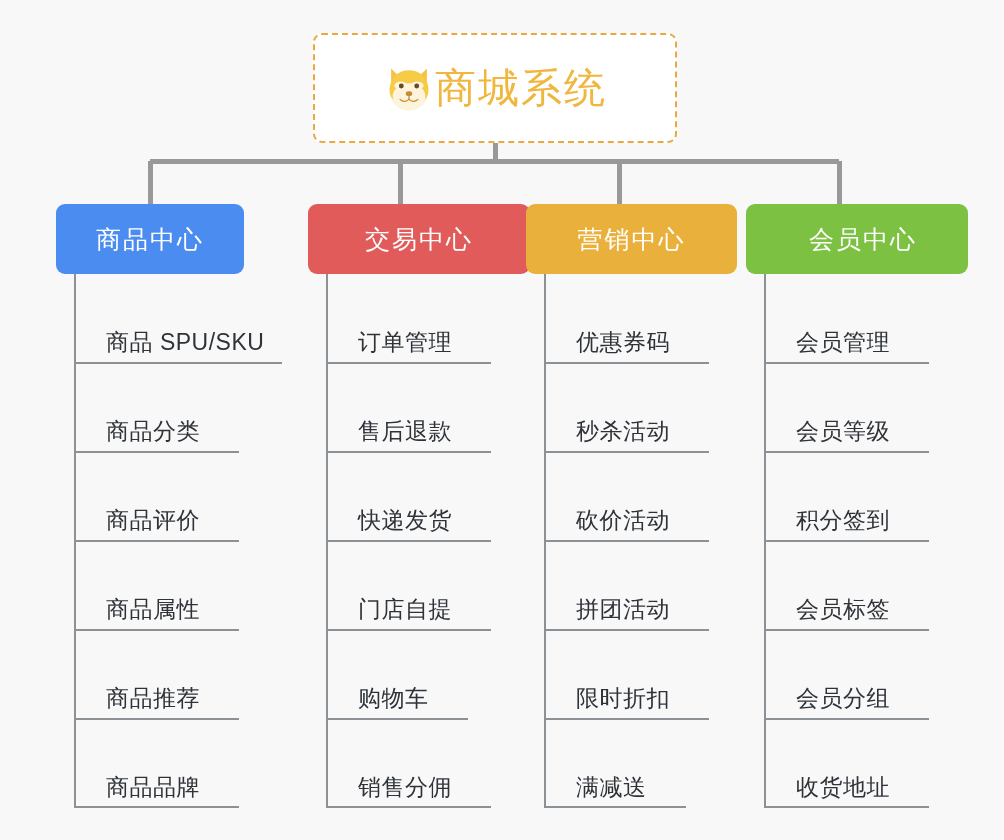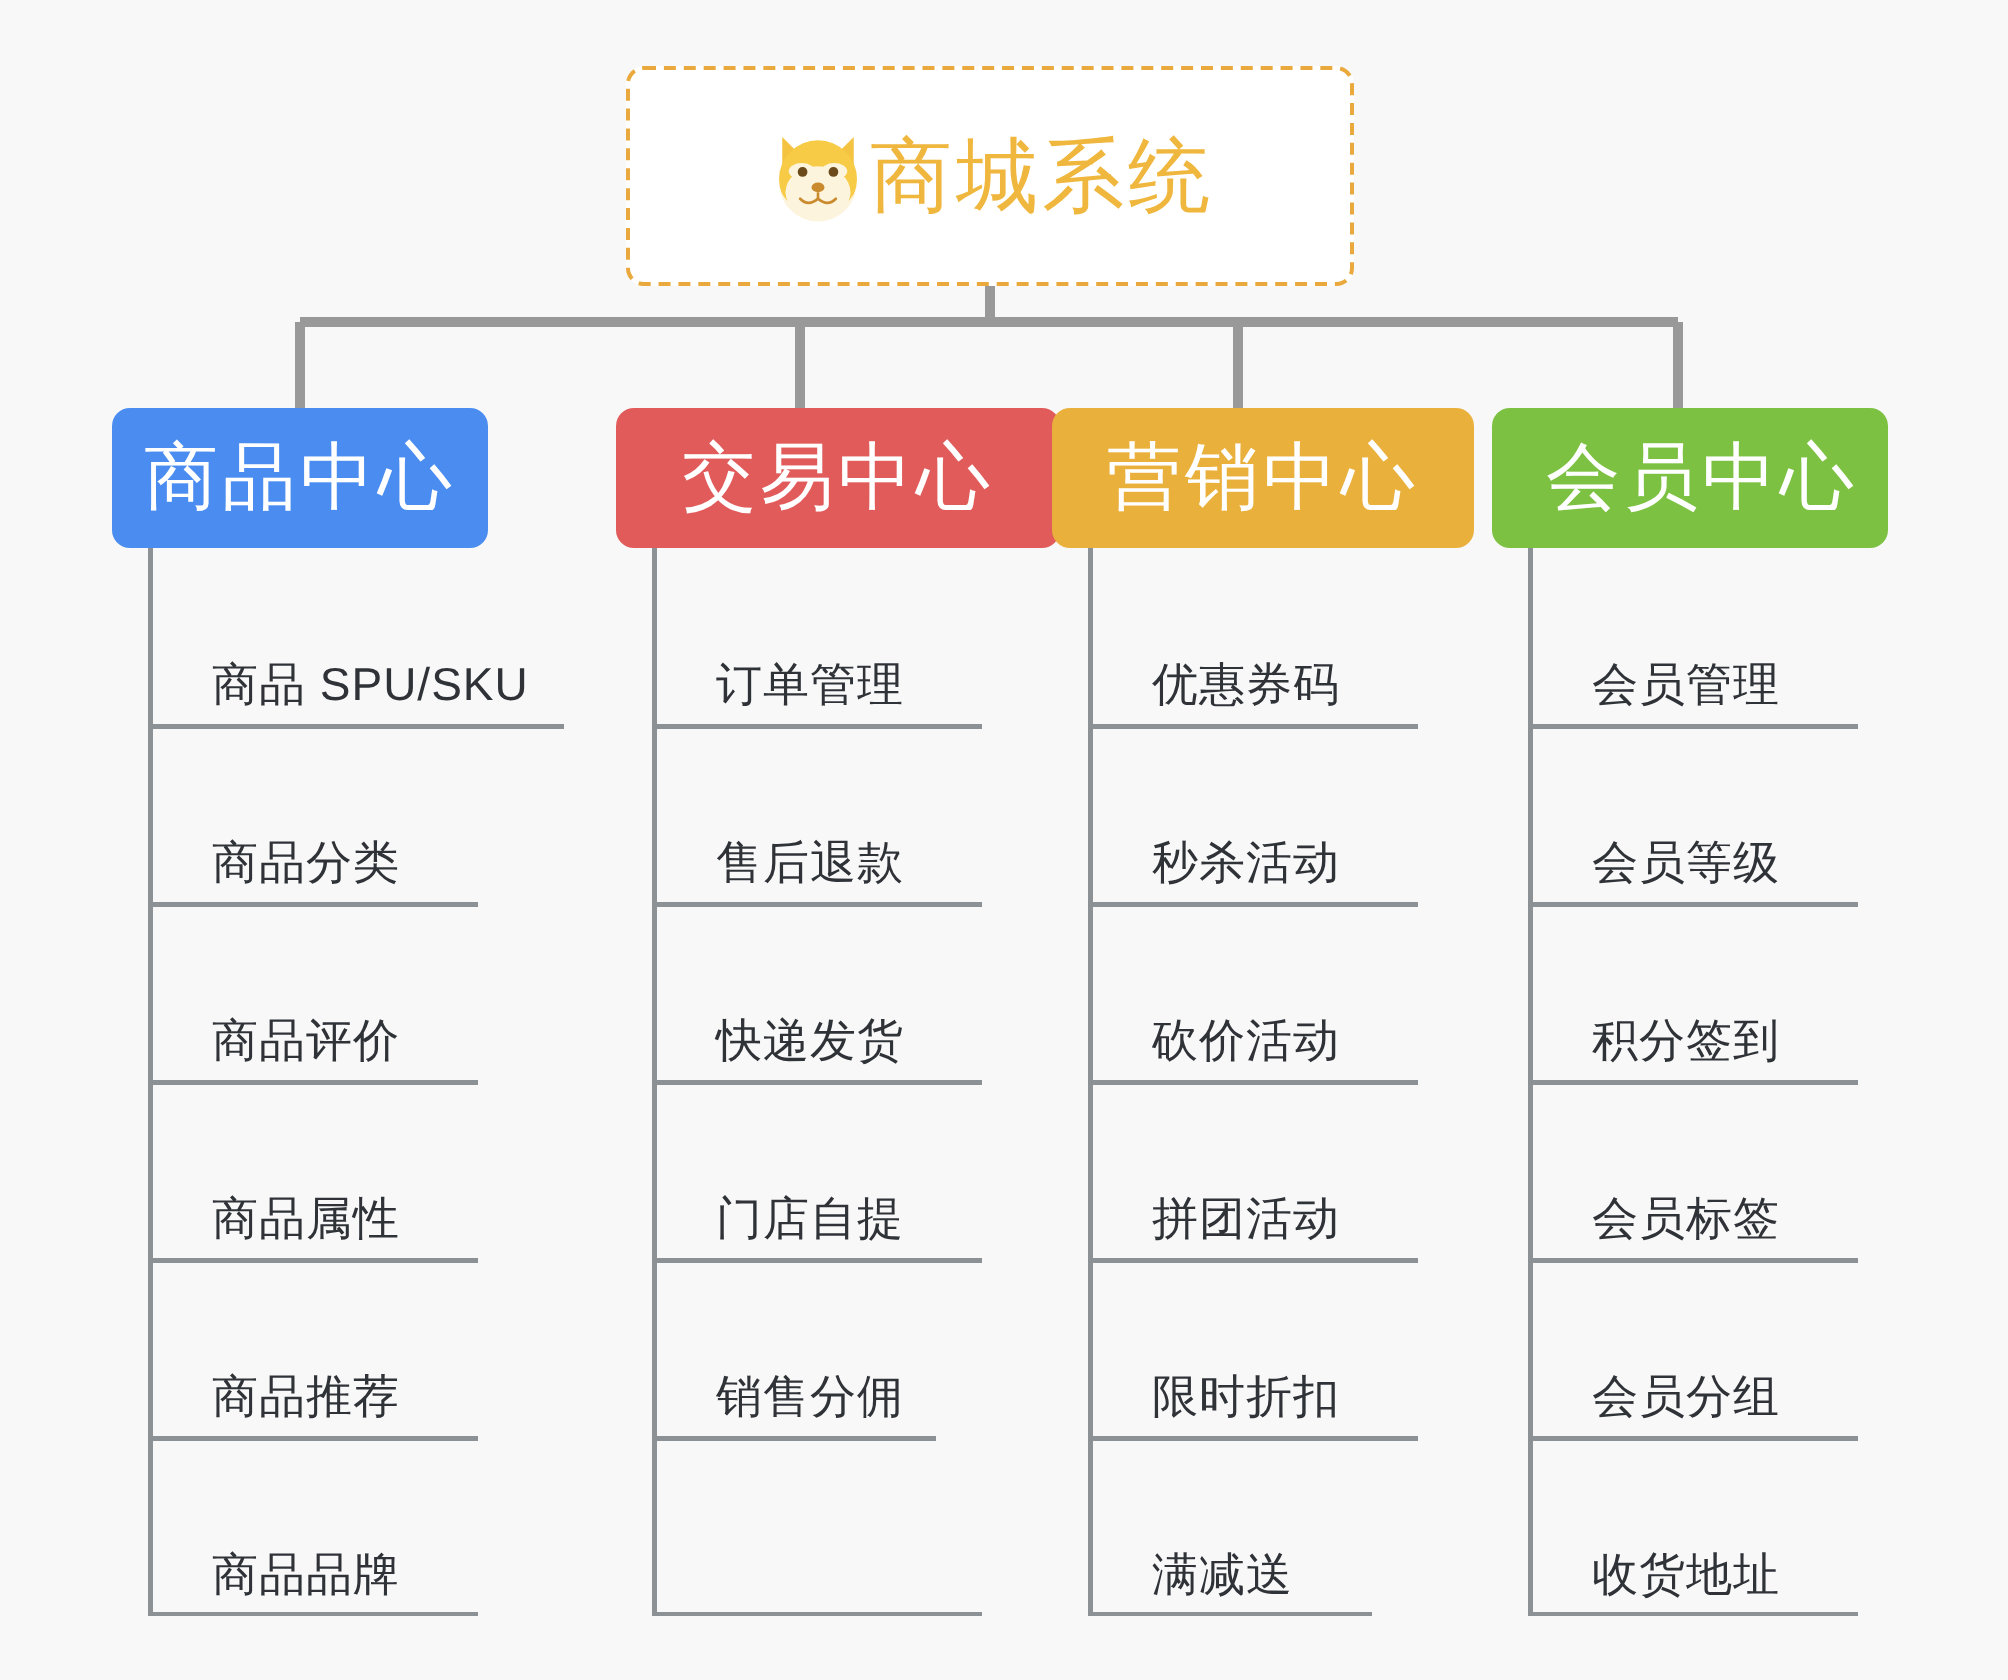--- a/index.html
+++ b/index.html
@@ -66,34 +66,34 @@
     top: 204px;
   }
   .cat-header {
     box-sizing: border-box;
     height: 70px;
     border-radius: 9px;
     display: flex;
     align-items: center;
     justify-content: center;
     color: #ffffff;
-    font-size: 37px;
+    font-size: 25px;
     letter-spacing: 2px;
     white-space: nowrap;
   }
 
   .col-0 { left: 56px;  }
   .col-1 { left: 308px; }
   .col-2 { left: 526px; }
   .col-3 { left: 746px; }
 
   .col-0 .cat-header { width: 188px; }
   .col-1 .cat-header { width: 222px; }
   .col-2 .cat-header { width: 211px; }
-  .col-3 .cat-header { width: 198px; padding-left: 12px; }
+  .col-3 .cat-header { width: 222px; padding-left: 12px; }
 
   
   .leaves {
     position: relative;
     margin-top: 0;
     padding-left: 18px;
   }
   .leaf {
     position: relative;
     height: 89px;
@@ -205,20 +205,23 @@
       <div class="leaf">
           <span class="leaf-label">售后退款</span>
         </div>
       <div class="leaf">
           <span class="leaf-label">快递发货</span>
         </div>
       <div class="leaf">
           <span class="leaf-label">门店自提</span>
         </div>
       <div class="leaf">
+          <span class="leaf-label">购物车</span>
+        </div>
+      <div class="leaf">
           <span class="leaf-label">销售分佣</span>
         </div>
     </div>
   </div>
 
   <div class="column col-2">
     <div class="cat-header" style="background:#eab03c">
       <span>营销中心</span>
     </div>
     <div class="leaves">

